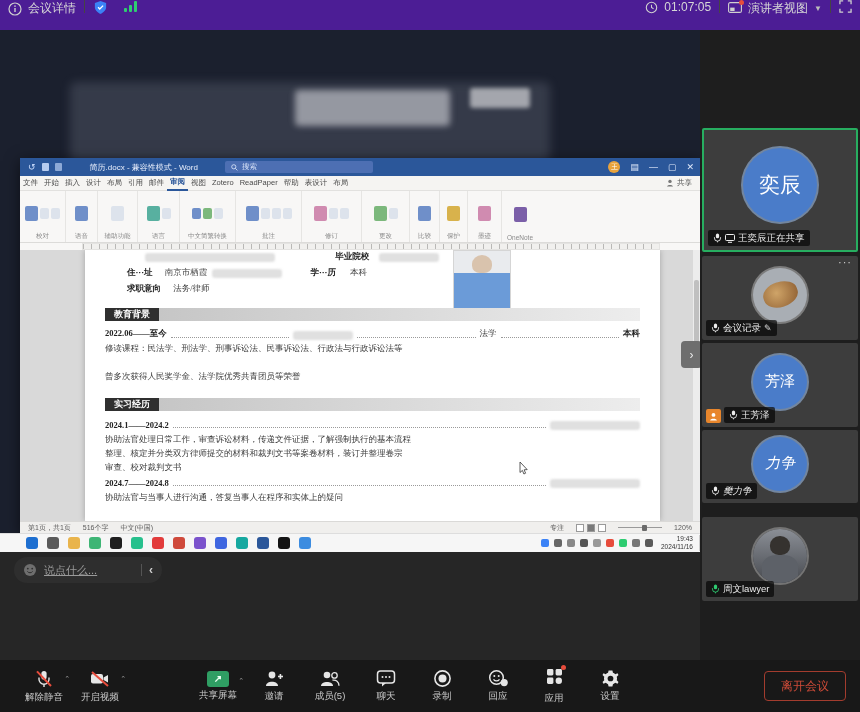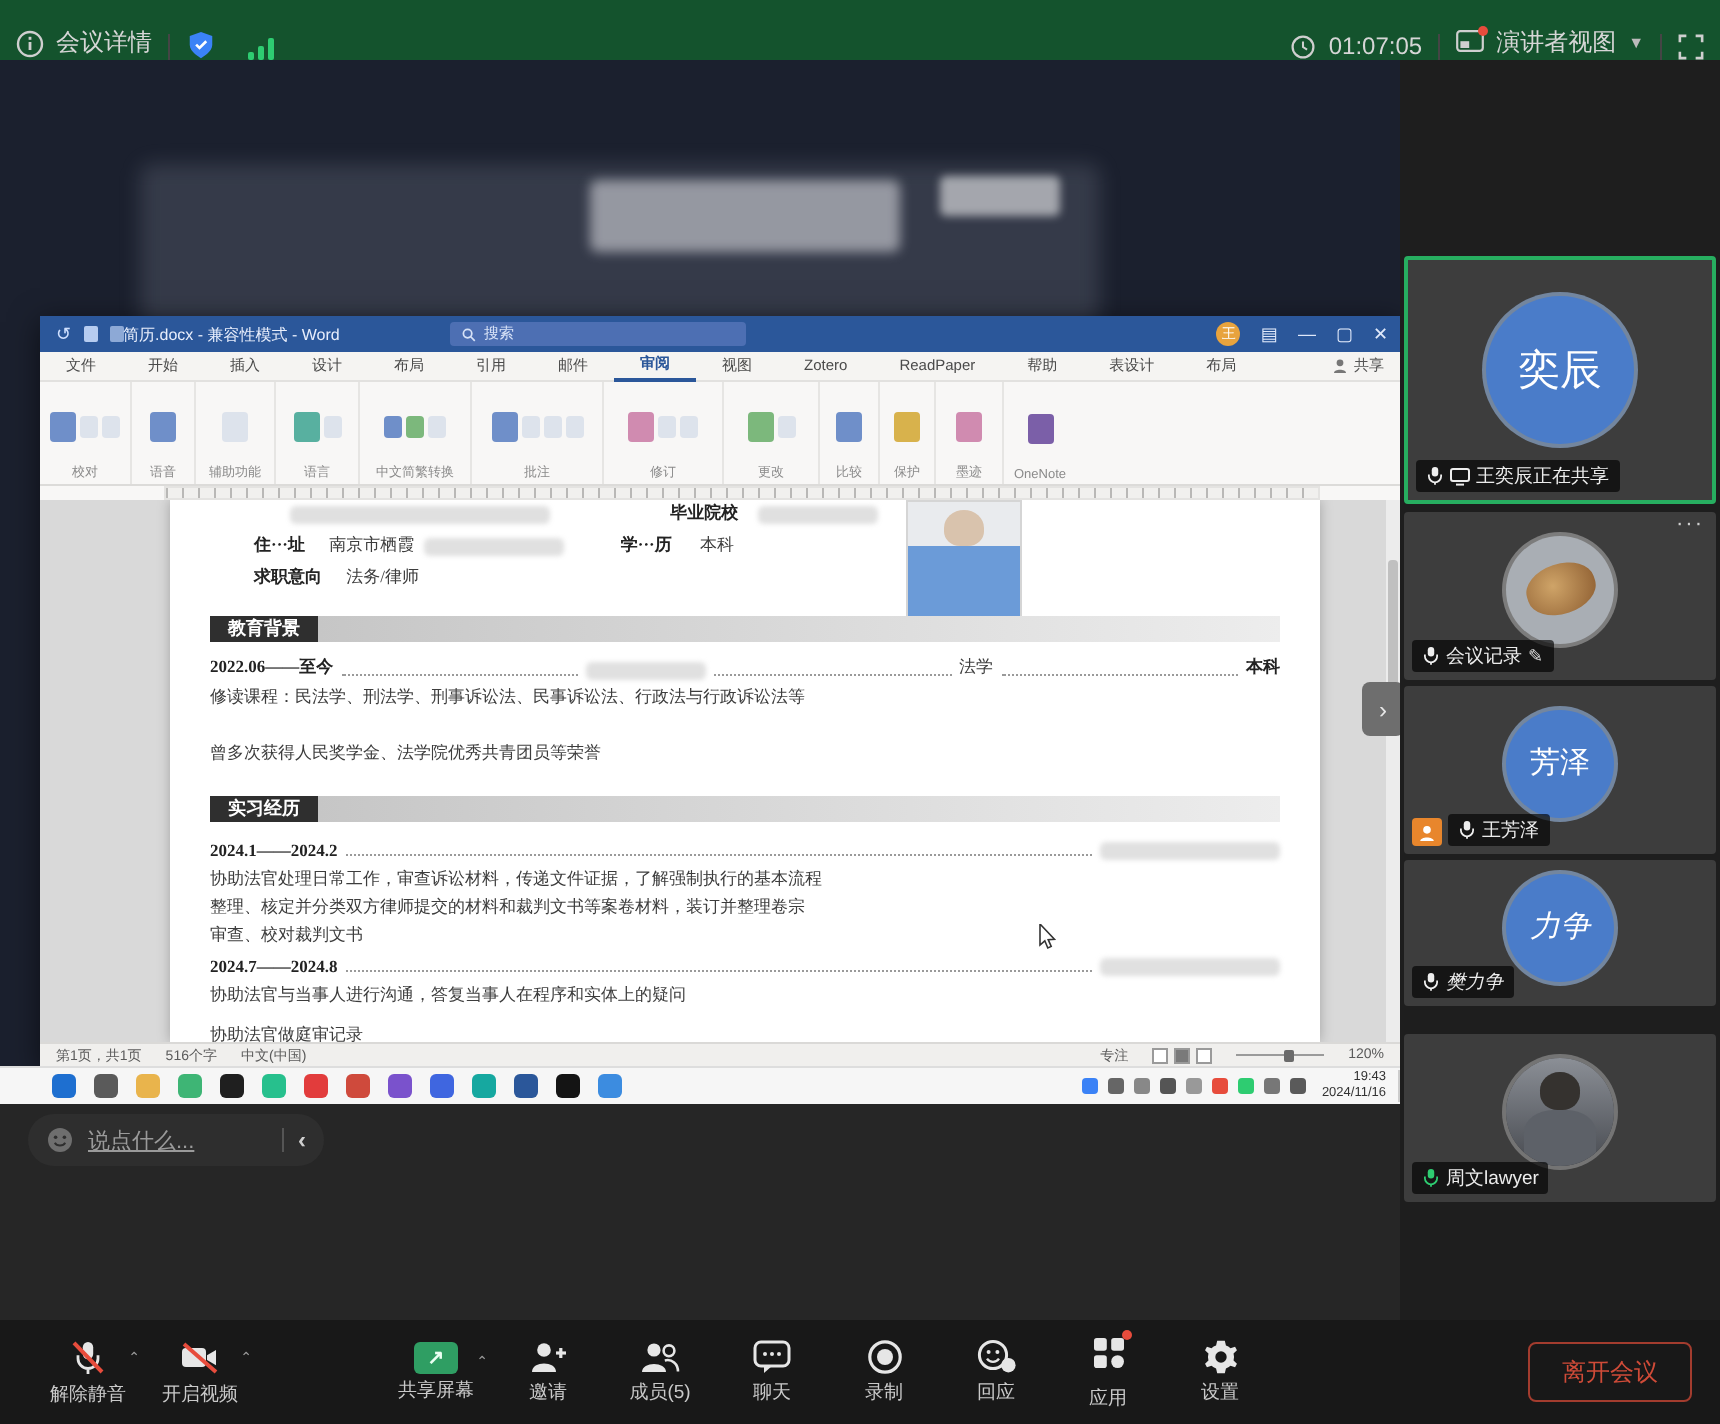--- a/index.html
+++ b/index.html
@@ -1,21 +1,21 @@
 <!DOCTYPE html>
 <html><head>
 <meta charset="utf-8">
 <style>
   * { margin:0; padding:0; box-sizing:border-box; }
   html,body { width:860px; height:712px; background:#161616; overflow:hidden;
     font-family:"Liberation Sans", sans-serif; }
 
   
-  .topbar { position:absolute; left:0; top:0; width:860px; height:30px; background:#14532d;
-    display:flex; align-items:flex-end; color:#d6d6d6; font-size:12px; }
+  .topbar { position:absolute; left:0; top:0; width:860px; height:30px; background:#4c1d95;
+    display:flex; align-items:flex-start; color:#d6d6d6; font-size:12px; }
   .topbar .grow { flex:1; }
   .tb-item { display:flex; align-items:center; gap:6px; margin:0 8px; }
   .tb-div { width:1px; height:13px; background:#454545; }
   .sigbar { display:flex; align-items:flex-end; gap:2px; height:12px; }
   .sigbar i { width:3px; background:#2ecc71; border-radius:1px; display:block; }
 
   
   .stage { position:absolute; left:0; top:30px; width:700px; height:630px; background:#262626; }
   .screen { position:absolute; left:0; top:0; width:700px; height:522px; background:#1b202e; overflow:hidden; }
   .dblur1 { position:absolute; left:70px; top:52px; width:480px; height:80px; background:rgba(195,202,216,.16); filter:blur(5px); border-radius:6px; }
@@ -23,29 +23,29 @@
   .dblur3 { position:absolute; left:470px; top:58px; width:60px; height:20px; background:rgba(255,255,255,.55); filter:blur(2px); border-radius:3px; }
 
   
   .word { position:absolute; left:20px; top:128px; width:680px; height:375px; background:#f8f7f6;
     box-shadow:0 3px 14px rgba(0,0,0,.55); font-family:"Liberation Sans",sans-serif; }
   .wtitle { position:absolute; left:0; top:0; width:100%; height:18px; background:#2b579a;
     display:flex; align-items:center; color:#e8eefc; font-size:8px; }
   .qa { display:flex; gap:6px; margin-left:8px; align-items:center; color:#cfe0ff; font-size:9px; }
   .qa span { display:inline-block; }
   .qa .sq { width:7px; height:8px; background:#cfe0ff; border-radius:1px; opacity:.85; }
-  .wtitle .ttl { white-space:nowrap; }
+  .wtitle .ttl { margin-left:28px; white-space:nowrap; }
   .wsearch { position:absolute; left:205px; top:3px; width:148px; height:12px; background:#4d6fb3;
     border-radius:2px; display:flex; align-items:center; gap:4px; padding:0 6px; color:#d7e2f7; font-size:7.5px; }
   .wtr { position:absolute; right:6px; top:0; height:18px; display:flex; align-items:center; gap:10px; color:#dfe8fa; font-size:9px; }
   .wavatar { width:12px; height:12px; border-radius:50%; background:#e8a33d; color:#fff; font-size:7px;
     display:flex; align-items:center; justify-content:center; }
   .wtabs { position:absolute; left:0; top:18px; width:100%; height:15px; background:#f5f4f2;
     border-bottom:1px solid #e2e1df; display:flex; align-items:center; font-size:7.5px; color:#4a4a4a; }
-  .wtab { padding:0 13px; line-height:14px; white-space:nowrap; }
+  .wtab { padding:0 3px; line-height:14px; white-space:nowrap; }
   .wtab.active { color:#2b579a; font-weight:bold; border-bottom:2px solid #2b579a; }
   .wshare { margin-left:auto; margin-right:8px; display:flex; gap:3px; align-items:center; color:#555; }
   .wribbon { position:absolute; left:0; top:33px; width:100%; height:52px; background:#f8f7f6;
     border-bottom:1px solid #dcdbd9; display:flex; }
   .rgroup { border-right:1px solid #e6e5e3; display:flex; flex-direction:column; align-items:center; padding:3px 2px 1px; }
   .ricons { flex:1; display:flex; gap:2px; align-items:center; justify-content:center; flex-wrap:wrap; max-width:100%; }
   .rlabel { font-size:6.5px; color:#8a8a8a; white-space:nowrap; }
   .ri { width:9px; height:11px; background:#aebdd4; border-radius:2px; display:inline-block; }
   .ri.lg { width:13px; height:15px; }
   .ri.green { background:#7cb87c; } .ri.blue { background:#6f8fc9; } .ri.purple { background:#7b5fa8; }
@@ -381,21 +381,20 @@
           </div>
           <div class="dl" style="top:184px">协助法官处理日常工作，审查诉讼材料，传递文件证据，了解强制执行的基本流程</div>
           <div class="dl" style="top:198px">整理、核定并分类双方律师提交的材料和裁判文书等案卷材料，装订并整理卷宗</div>
           <div class="dl" style="top:212px">审查、校对裁判文书</div>
           <div class="dl dated" style="top:228px">
             <span class="dlabel">2024.7——2024.8</span>
             <span class="leader"></span>
               <span class="blur w90"></span>
           </div>
           <div class="dl" style="top:242px">协助法官与当事人进行沟通，答复当事人在程序和实体上的疑问</div>
-          <div class="dl" style="top:262px">协助法官做庭审记录</div>
 
           <svg class="cursor" width="9" height="13" viewBox="0 0 9 13">
               <path d="M1 0 L1 10.5 L3.4 8.4 L4.9 12 L6.6 11.2 L5.1 7.8 L8.2 7.6 Z" fill="#fff" stroke="#333" stroke-width="0.8"></path>
             </svg>
         </div>
         <div class="vscroll">
             <div class="vthumb"></div>
           </div>
       </div>
 

